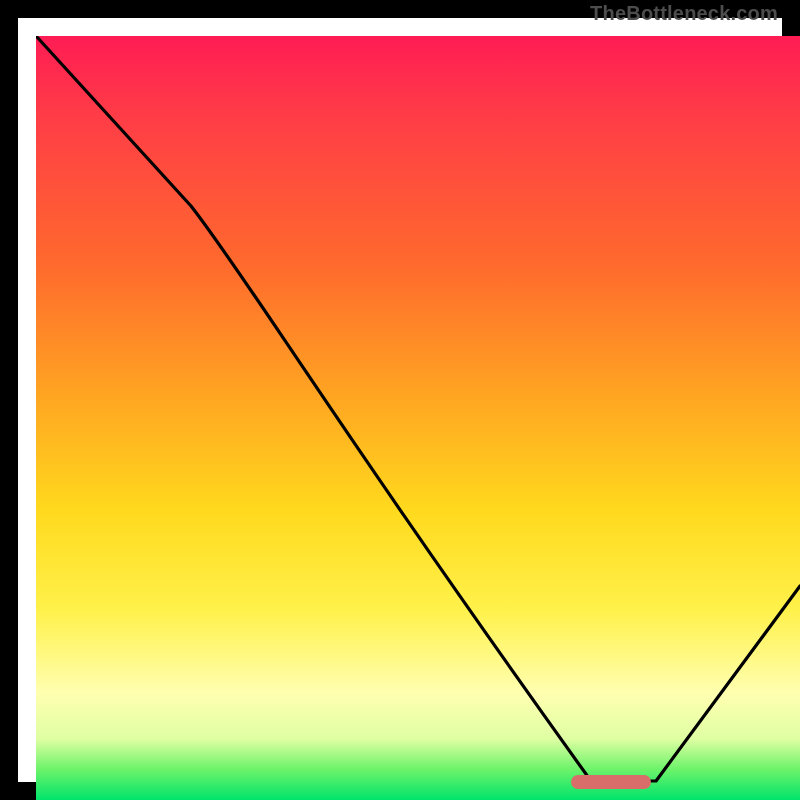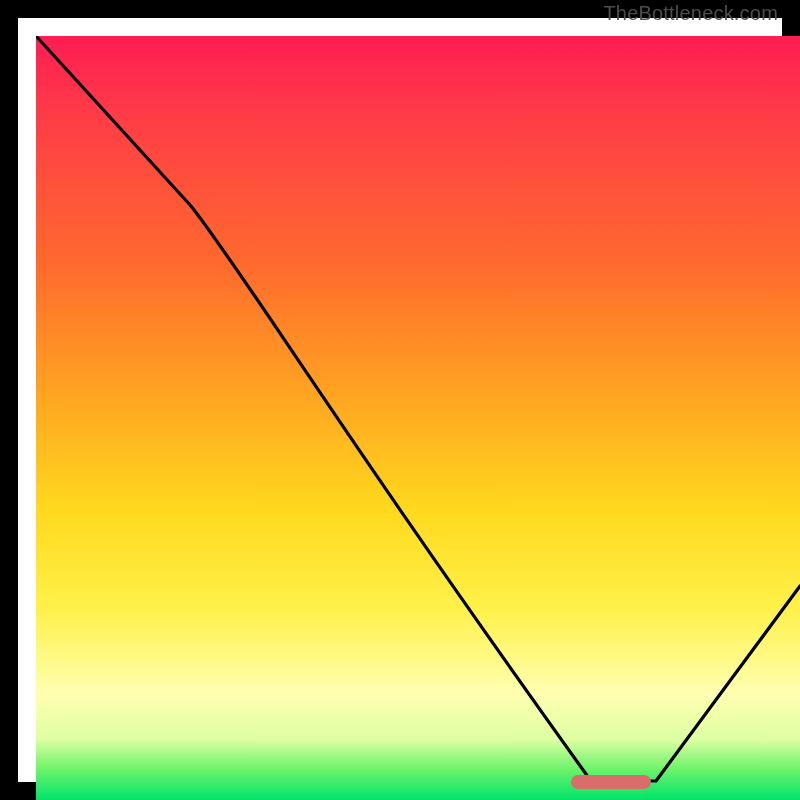--- a/index.html
+++ b/index.html
@@ -45,21 +45,21 @@
       #6cf36a 96%,
       #00e36b 100%
     );
   }
   .watermark {
     position: absolute;
     top: 2px;
     right: 22px;
     color: #4d4d4d;
     font-size: 20px;
-    font-weight: 400;
+    font-weight: 700;
     letter-spacing: 0.2px;
     user-select: none;
     text-align: right;
   }
   svg.curve {
     position: absolute;
     inset: 0;
     width: 764px;
     height: 764px;
   }

